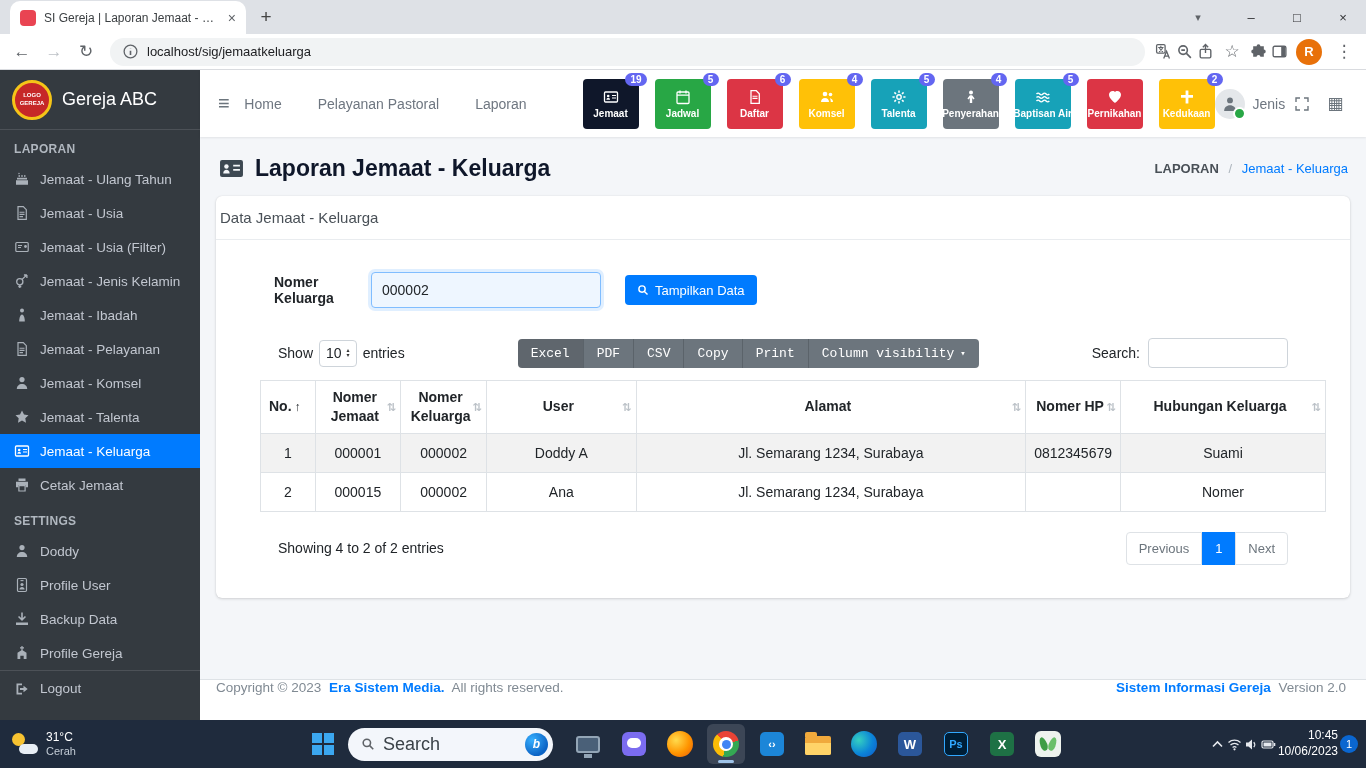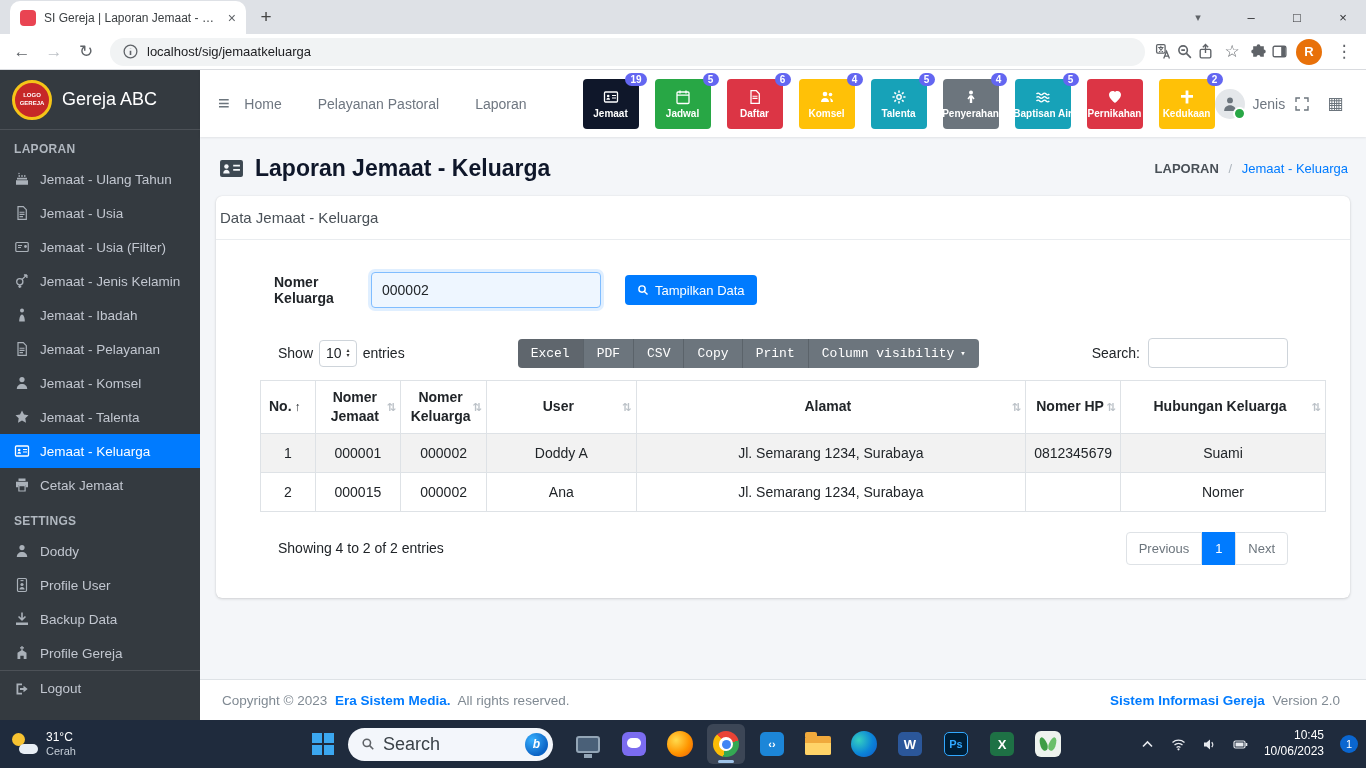--- a/index.html
+++ b/index.html
@@ -99,21 +99,21 @@
 
   .dt-foot{display:flex;align-items:center;justify-content:space-between;margin-top:20px;padding:0 18px}
   .dt-info{font-size:14px;color:#212529}
   .pager{display:flex}
   .pg{display:inline-flex;align-items:center;height:33px;padding:0 12px;border:1px solid #dee2e6;background:#fff;color:#6c757d;font-size:13px}
   .pg.prev{border-radius:4px 0 0 4px}
   .pg.num{border-left:none;border-right:none}
   .pg.num.active{background:#007bff;border-color:#007bff;color:#fff;min-width:33px;justify-content:center}
   .pg.next{border-radius:0 4px 4px 0}
 
-  .app-footer{height:41px;background:#fff;border-top:1px solid #dee2e6;display:flex;align-items:center;justify-content:space-between;padding:0 22px;font-size:13.5px;color:#808a93}
+  .app-footer{height:41px;background:#fff;border-top:1px solid #dee2e6;display:flex;align-items:flex-start;justify-content:space-between;padding:0 16px;font-size:13.5px;color:#808a93}
   .f-left span,.f-right span{margin-right:4px}
   .f-link{color:#007bff;font-weight:bold;margin-right:4px;text-decoration:none}
 
   
   .taskbar{height:48px;background:#1f2b3d;position:relative;color:#e8ecf1}
   .weather{position:absolute;left:12px;top:0;height:48px;display:flex;align-items:center;gap:8px}
   .wicon{position:relative;width:26px;height:22px;flex:none}
   .wicon .sun{position:absolute;left:0;top:0;width:13px;height:13px;border-radius:50%;background:#f8c331}
   .wicon .cloud{position:absolute;right:0;bottom:1px;width:19px;height:10px;border-radius:6px;background:#e8eef5}
   .wtxt{display:flex;flex-direction:column;line-height:1.2}
@@ -142,21 +142,21 @@
   .word{background:#2b579a}
   .ps{background:#001e36;color:#31a8ff;border:1px solid #31a8ff;font-size:11px}
   .excel{background:#1e7145}
   .folder{width:26px;height:19px;position:relative;background:#f0a93c;border-radius:2px;margin-top:3px}
   .folder::before{content:"";position:absolute;top:-4px;left:0;width:12px;height:5px;background:#f0a93c;border-radius:2px 2px 0 0}
   .folder::after{content:"";position:absolute;left:0;right:0;bottom:0;height:12px;background:#ffd368;border-radius:0 0 2px 2px}
   .edge{width:26px;height:26px;border-radius:50%;background:radial-gradient(circle at 30% 35%,#35d0c0,#0b84d8 55%,#1157c9)}
   .plant{width:26px;height:26px;border-radius:6px;background:#eef3ee;position:relative}
   .plant::before{content:"";position:absolute;left:5px;top:6px;width:7px;height:14px;background:#3f9d46;border-radius:50%/60% 60% 40% 40%;transform:rotate(-20deg)}
   .plant::after{content:"";position:absolute;right:5px;top:6px;width:7px;height:14px;background:#6abf69;border-radius:50%/60% 60% 40% 40%;transform:rotate(20deg)}
-  .tray{position:absolute;right:8px;top:0;height:48px;display:flex;align-items:center;gap:16px}
+  .tray{position:absolute;right:8px;top:0;height:48px;display:flex;align-items:center;gap:2px}
   .tray svg{width:15px;height:15px;color:#e6e9ee}
   .clock{display:flex;flex-direction:column;align-items:flex-end;line-height:1.3;font-size:12px;color:#fff}
   .noti{width:18px;height:18px;border-radius:50%;background:#0a66d0;color:#fff;font-size:11px;display:flex;align-items:center;justify-content:center}
 </style>
 </head>
 <body>
 
 <div class="screen">
 
   <div class="tabstrip">

